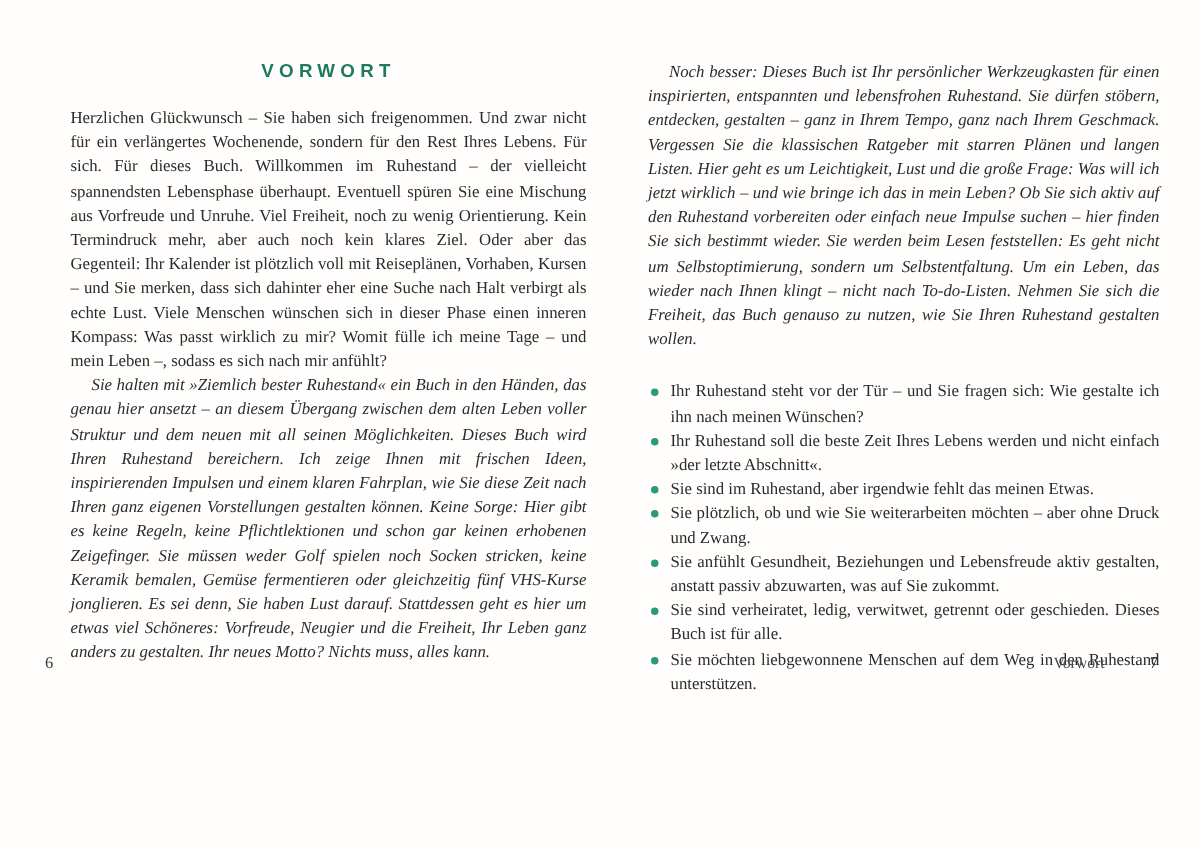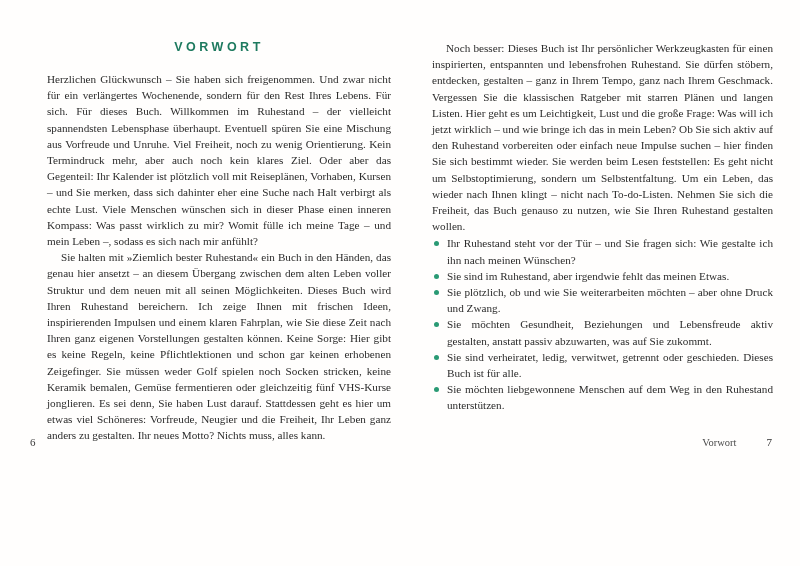--- a/index.html
+++ b/index.html
@@ -35,24 +35,24 @@
     margin-bottom:17px;
   }
   .body-text{
     font-size:11.2px;
     line-height:16.2px;
     text-align:justify;
     hyphens:auto;
     color:var(--ink);
   }
   .para{margin:0;}
-  .para.indent{text-indent:14px;}
+  .para.indent{text-indent:14px;font-style:italic;}
   .bullet-list{
     list-style:none;
-    margin-top:1px;
+    margin-top:19px;
   }
   .bullet-item{
     position:relative;
     padding-left:15px;
     font-size:11.2px;
     line-height:16.2px;
     text-align:justify;
     hyphens:auto;
   }
   .dot{
@@ -101,29 +101,33 @@
       <div class="body-text">
         <p class="para indent">Noch besser: Dieses Buch ist Ihr persönlicher Werkzeugkasten für einen inspirierten, entspannten und lebensfrohen Ruhestand. Sie dürfen stöbern, entdecken, gestalten – ganz in Ihrem Tempo, ganz nach Ihrem Geschmack. Vergessen Sie die klassischen Ratgeber mit starren Plänen und langen Listen. Hier geht es um Leichtigkeit, Lust und die große Frage: Was will ich jetzt wirklich – und wie bringe ich das in mein Leben? Ob Sie sich aktiv auf den Ruhestand vorbereiten oder einfach neue Impulse suchen – hier finden Sie sich bestimmt wieder. Sie werden beim Lesen feststellen: Es geht nicht um Selbstoptimierung, sondern um Selbstentfaltung. Um ein Leben, das wieder nach Ihnen klingt – nicht nach To-do-Listen. Nehmen Sie sich die Freiheit, das Buch genauso zu nutzen, wie Sie Ihren Ruhestand gestalten wollen.</p>
       </div>
       <ul class="bullet-list">
         <li class="bullet-item">
           <span class="dot"></span>
           <span>Ihr Ruhestand steht vor der Tür – und Sie fragen sich: Wie gestalte ich ihn nach meinen Wünschen?</span>
         </li>
         <li class="bullet-item">
           <span class="dot"></span>
+          <span>Ihr Ruhestand soll die beste Zeit Ihres Lebens werden und nicht einfach »der letzte Abschnitt«.</span>
+        </li>
+        <li class="bullet-item">
+          <span class="dot"></span>
           <span>Sie sind im Ruhestand, aber irgendwie fehlt das meinen Etwas.</span>
         </li>
         <li class="bullet-item">
           <span class="dot"></span>
           <span>Sie plötzlich, ob und wie Sie weiterarbeiten möchten – aber ohne Druck und Zwang.</span>
         </li>
         <li class="bullet-item">
           <span class="dot"></span>
-          <span>Sie möchten Gesundheit, Beziehungen und Lebensfreude aktiv gestalten, anstatt passiv abzuwarten, was auf Sie zukommt.</span>
+          <span>Sie anfühlt Gesundheit, Beziehungen und Lebensfreude aktiv gestalten, anstatt passiv abzuwarten, was auf Sie zukommt.</span>
         </li>
         <li class="bullet-item">
           <span class="dot"></span>
           <span>Sie sind verheiratet, ledig, verwitwet, getrennt oder geschieden. Dieses Buch ist für alle.</span>
         </li>
         <li class="bullet-item">
           <span class="dot"></span>
           <span>Sie möchten liebgewonnene Menschen auf dem Weg in den Ruhestand unterstützen.</span>
         </li>
       </ul>

